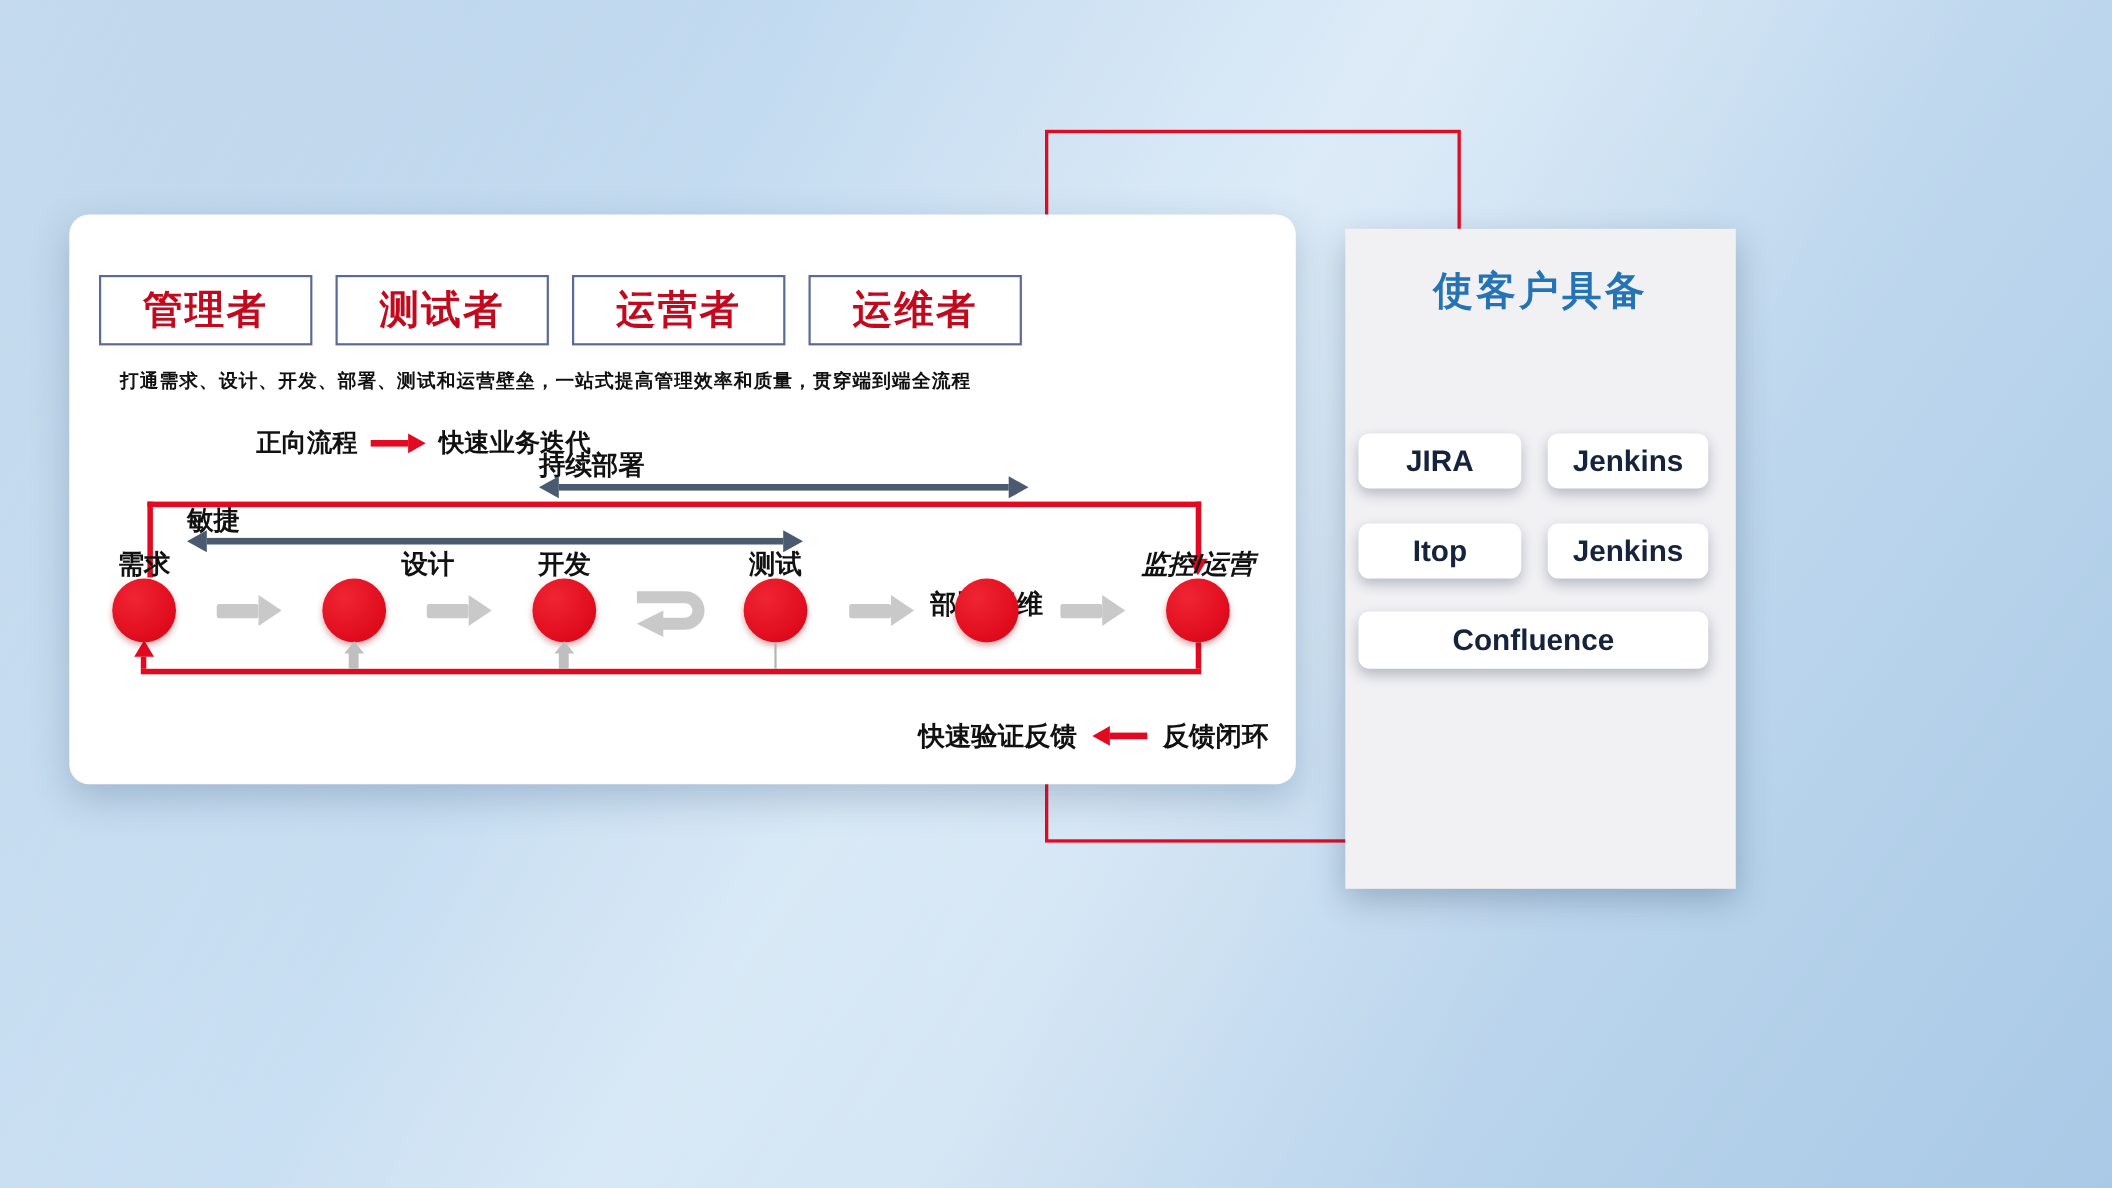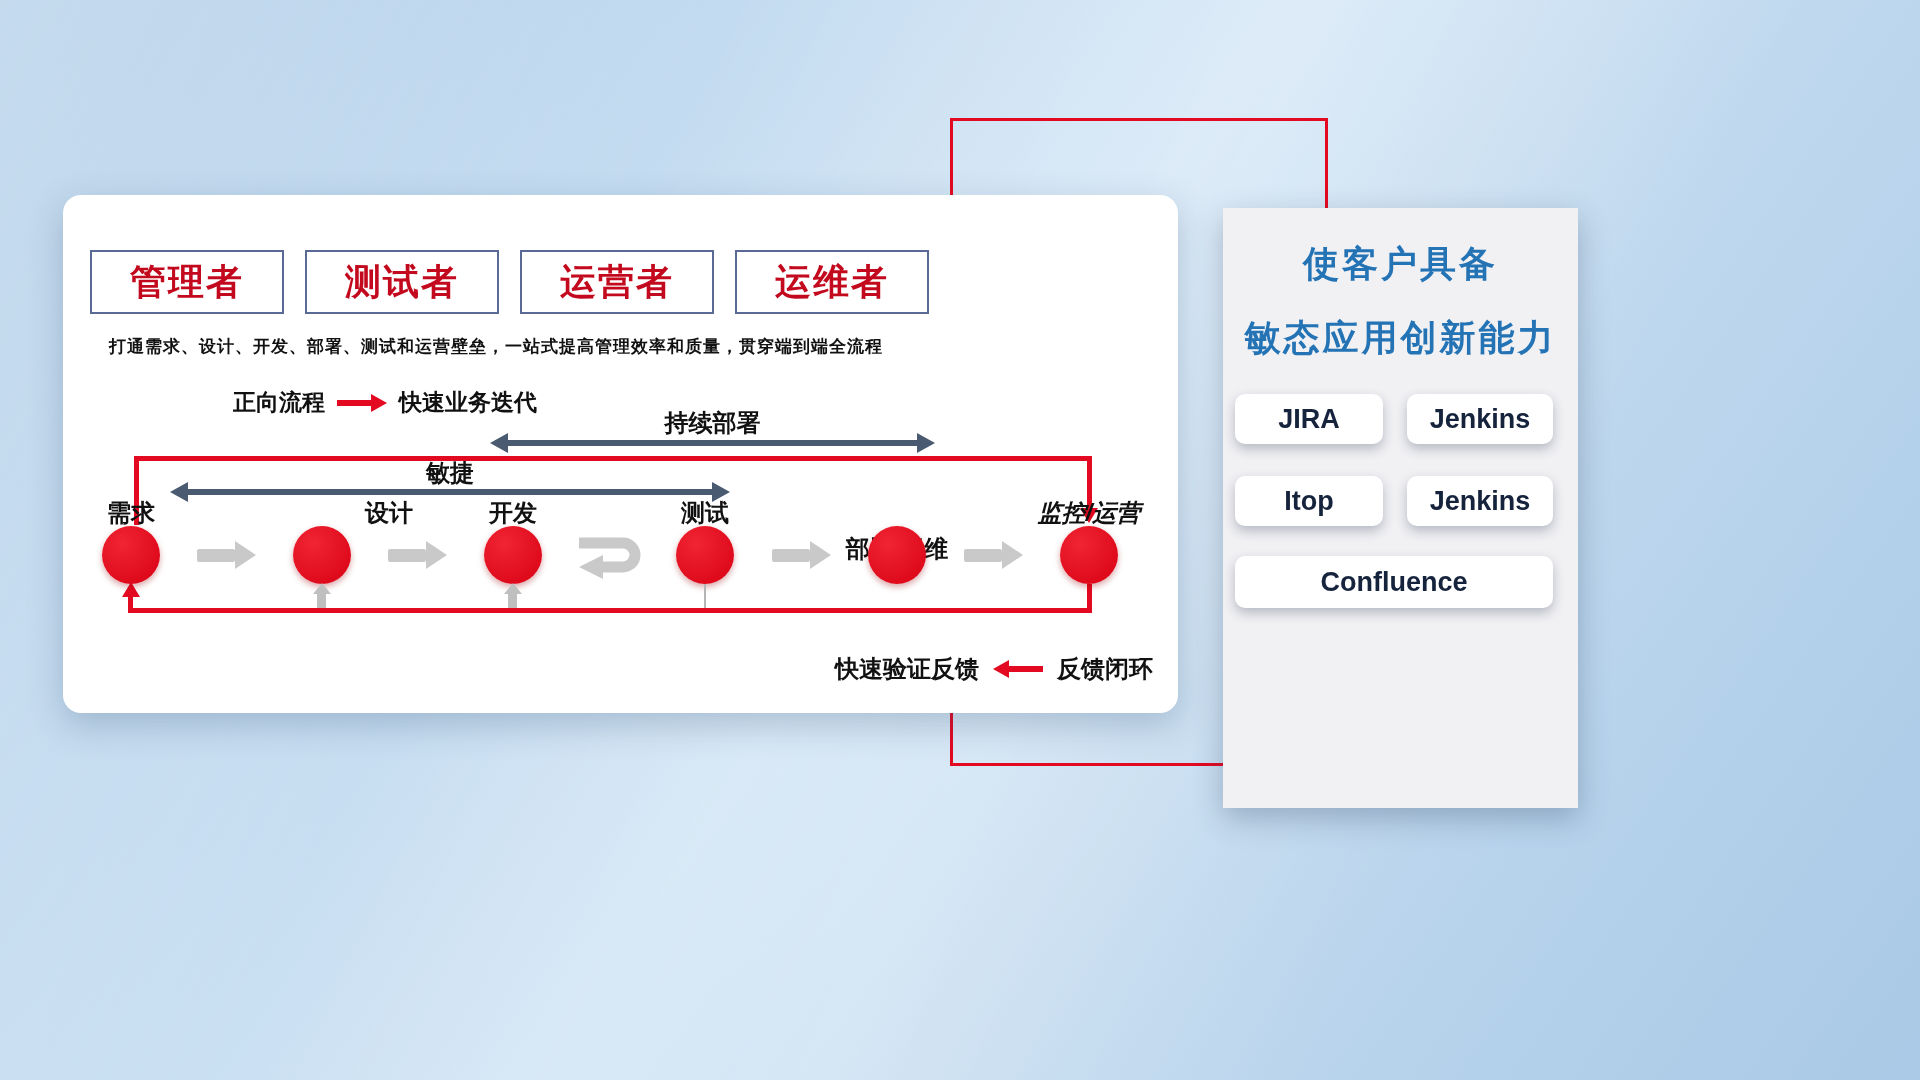--- a/index.html
+++ b/index.html
@@ -25,21 +25,21 @@
               font-size:23px;font-weight:bold;color:#111;}
   .r-arrow{display:flex;align-items:center;}
   .r-arrow .bar{width:34px;height:6px;background:#e30920;}
   .r-arrow .head-r{width:0;height:0;border-left:16px solid #e30920;border-top:9px solid transparent;border-bottom:9px solid transparent;}
   .r-arrow .head-l{width:0;height:0;border-right:16px solid #e30920;border-top:9px solid transparent;border-bottom:9px solid transparent;}
   
   .dbl{position:absolute;display:flex;align-items:center;height:20px;}
   .dbl .bar{flex:1;height:6px;background:#4a5a70;}
   .dbl .hl{width:0;height:0;border-right:18px solid #4a5a70;border-top:10px solid transparent;border-bottom:10px solid transparent;}
   .dbl .hr{width:0;height:0;border-left:18px solid #4a5a70;border-top:10px solid transparent;border-bottom:10px solid transparent;}
-  .span-label{position:absolute;font-size:24px;font-weight:bold;color:#111;text-align:center;}
+  .span-label{position:absolute;font-size:24px;font-weight:bold;color:#111;text-align:left;}
   
   .redseg{position:absolute;background:#e30920;}
   .red-head-down{position:absolute;width:0;height:0;border-left:9px solid transparent;border-right:9px solid transparent;border-top:15px solid #e30920;}
   .red-head-up{position:absolute;width:0;height:0;border-left:9px solid transparent;border-right:9px solid transparent;border-bottom:15px solid #e30920;}
   
   .stage-label{position:absolute;width:160px;text-align:center;font-size:24px;font-weight:bold;color:#111;top:302px;}
   .node{position:absolute;width:58px;height:58px;border-radius:50%;top:331px;
         background:radial-gradient(circle at 35% 30%, #f02533, #d80013);box-shadow:0 3px 6px rgba(150,0,10,.35);}
   
   .flow-arrow{position:absolute;top:346px;display:flex;align-items:center;}
@@ -172,19 +172,18 @@
         <span class="head-l"></span>
         <span class="bar"></span>
       </span>
     <span>反馈闭环</span>
   </div>
 
 </div>
 
 <div class="panel">
   <div class="panel-title pt1">使客户具备</div>
-  <div class="panel-title pt2">敏态应用创新能力</div>
   <div class="tool-btn b-jira">JIRA</div>
   <div class="tool-btn b-gitlab">Jenkins</div>
   <div class="tool-btn b-itop">Itop</div>
   <div class="tool-btn b-jenkins">Jenkins</div>
   <div class="tool-btn b-confluence">Confluence</div>
 </div>
 
 </body></html>

